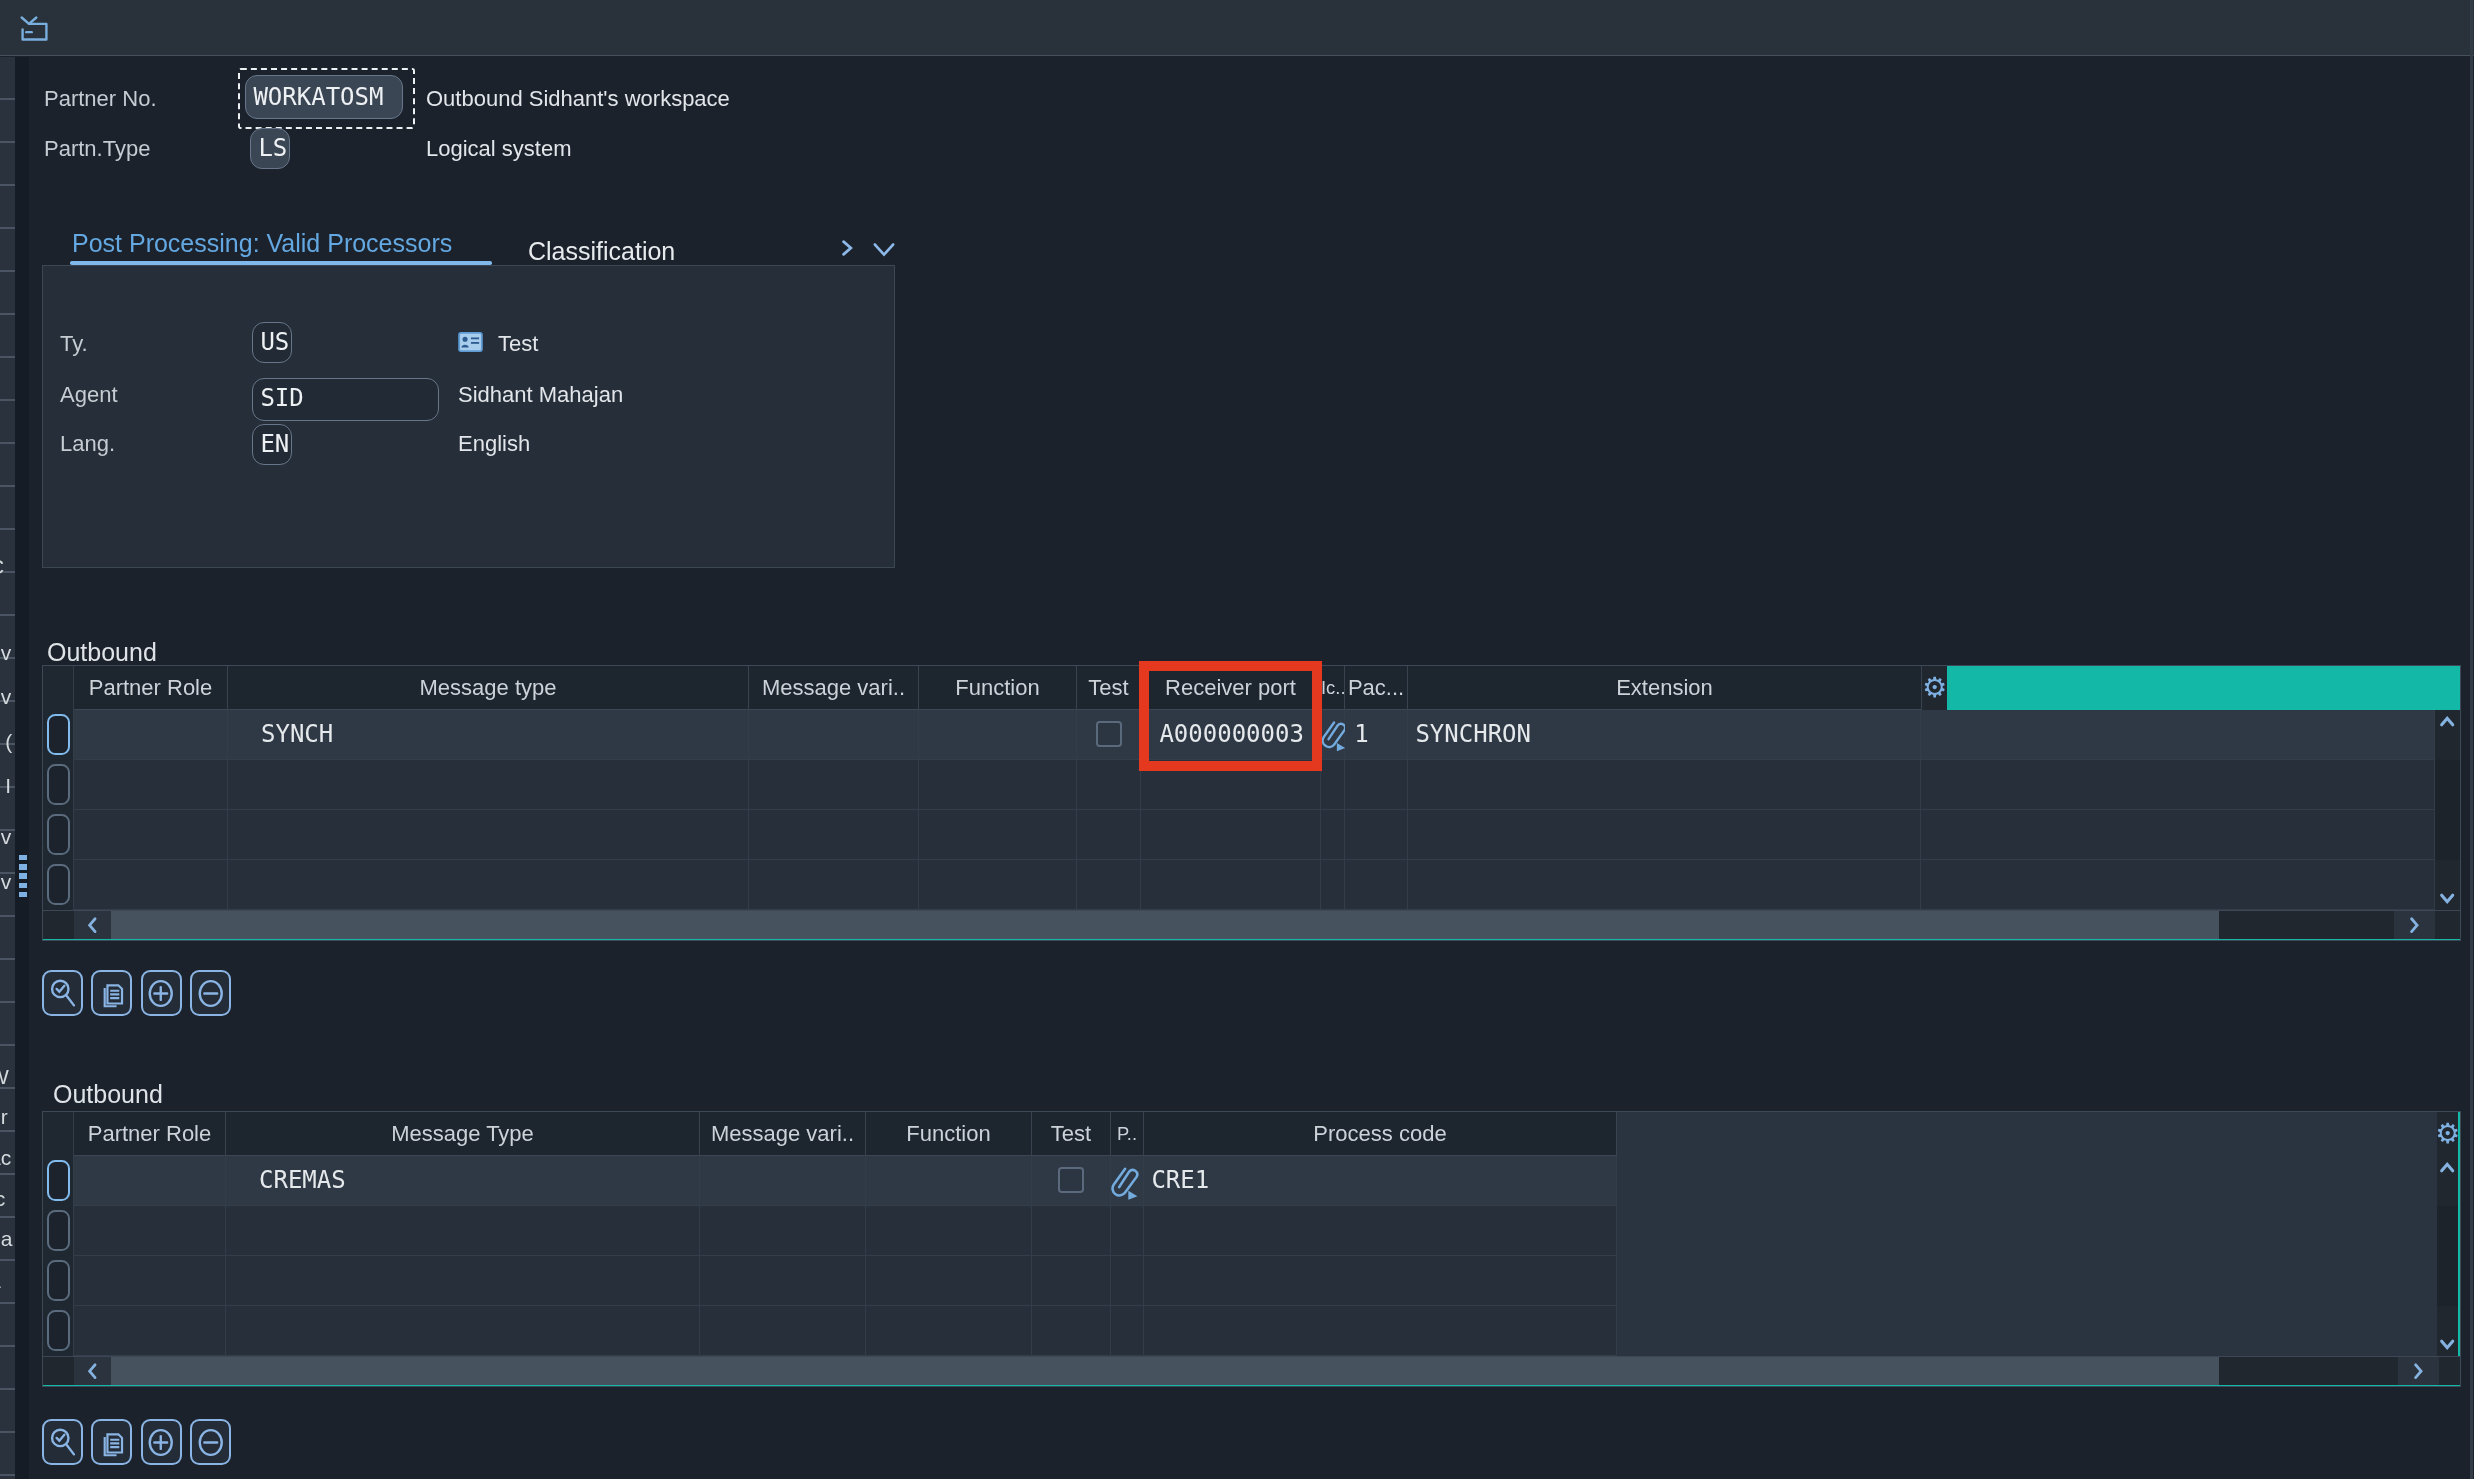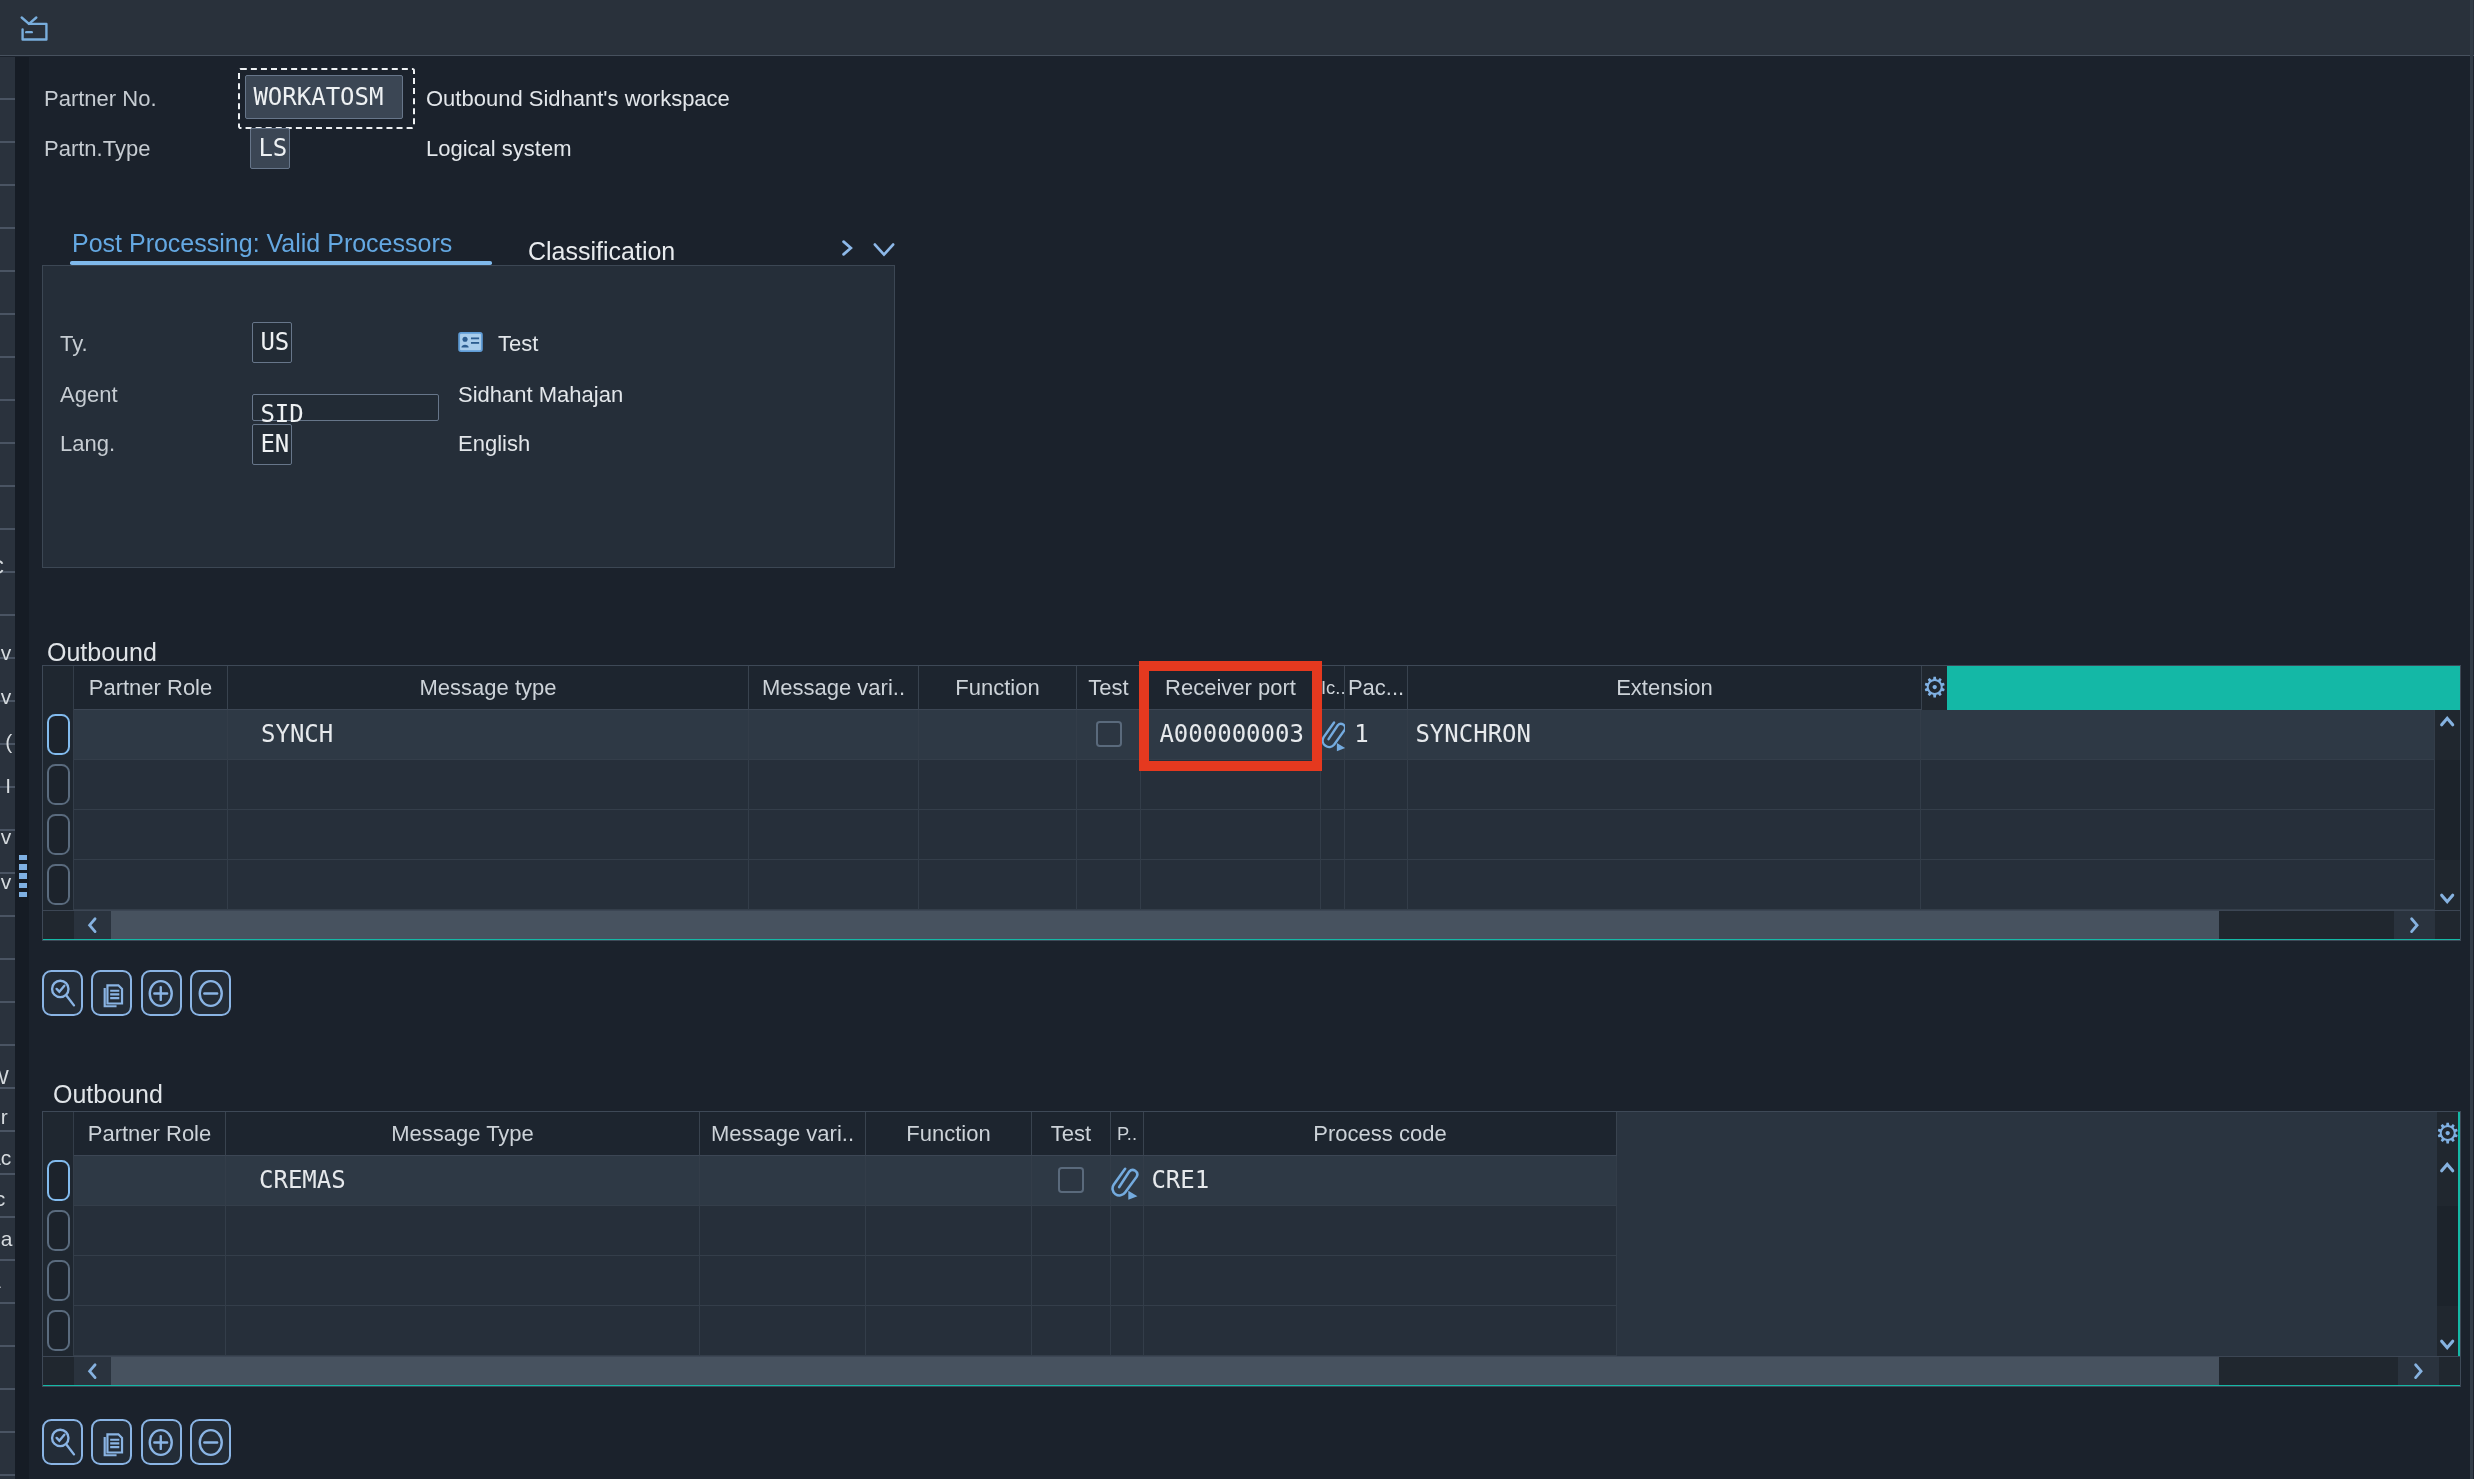--- a/index.html
+++ b/index.html
@@ -12,21 +12,21 @@
   
   .lstrip{left:0;top:57px;width:14.7px;height:1423px;overflow:hidden;
           background:repeating-linear-gradient(#2a323d 0 41px,#4a5463 41px 43px);}
   .lfrag{position:absolute;left:-11px;width:37px;font-size:21px;color:#d5dade;white-space:nowrap;}
   .lband{left:14.7px;top:57px;width:14.7px;height:1423px;background:#161c25;}
   .grip{left:19.3px;top:855px;width:7.4px;height:42px;
         background:repeating-linear-gradient(#7fb0e2 0 5.5px,transparent 5.5px 9.2px);}
   
   .lbl{font-size:22px;color:#c6ccd2;line-height:28px;}
   .desc{font-size:22px;color:#e2e6ea;line-height:28px;}
-  .fld{background:#3b4654;border:1.8px solid #67768a;border-radius:2px;
+  .fld{background:#3b4654;border:1.8px solid #67768a;border-radius:12px;
        font-family:"DejaVu Sans Mono",monospace;font-size:24px;color:#eef1f3;
        box-sizing:border-box;padding-left:7.4px;}
   .fld.small{background:#222b35;}
   .dashsel{border:2.8px dashed #eef1f3;border-radius:2.8px;}
   
   .tab{font-size:25px;line-height:31px;}
   .tab.active{color:#64a8e2;}
   .tab.inactive{color:#e8ebee;}
   .tabline{background:#7fb9ec;height:3.7px;border-radius:1.8px;}
   .panel{background:#252e39;border:1.8px solid #3c4754;box-sizing:border-box;}
@@ -137,21 +137,21 @@
       <rect x="1" y="1" width="25" height="20" rx="2" fill="#a9cdec" stroke="#5f9cd6" stroke-width="2"></rect>
       <circle cx="7.5" cy="8" r="2.8" fill="#2c5c8f"></circle>
       <path d="M3.5 17 C3.5 13 11.5 13 11.5 17 Z" fill="#2c5c8f"></path>
       <line x1="14" y1="7" x2="23" y2="7" stroke="#2c5c8f" stroke-width="2"></line>
       <line x1="14" y1="12" x2="23" y2="12" stroke="#2c5c8f" stroke-width="2"></line>
     </svg>
   </div>
   <div class="abs desc" style="left:498px;top:330px">Test</div>
 
   <div class="abs lbl" style="left:60px;top:381px">Agent</div>
-  <div class="abs fld small" style="left:252px;top:394px;width:187px;height:27px;line-height:38px">SID</div>
+  <div class="abs fld small" style="left:252px;top:378px;width:187px;height:43px;line-height:38px">SID</div>
   <div class="abs desc" style="left:458px;top:381px">Sidhant Mahajan</div>
 
   <div class="abs lbl" style="left:60px;top:430px">Lang.</div>
   <div class="abs fld small" style="left:252px;top:424px;width:40px;height:41px;line-height:39px">EN</div>
   <div class="abs desc" style="left:458px;top:430px">English</div>
 
   <div class="abs sect" style="left:47px;top:638px">Outbound</div>
 
   <div class="abs tbl" style="left:42px;top:665px;width:2419px;height:276px">
     <div class="thead">

